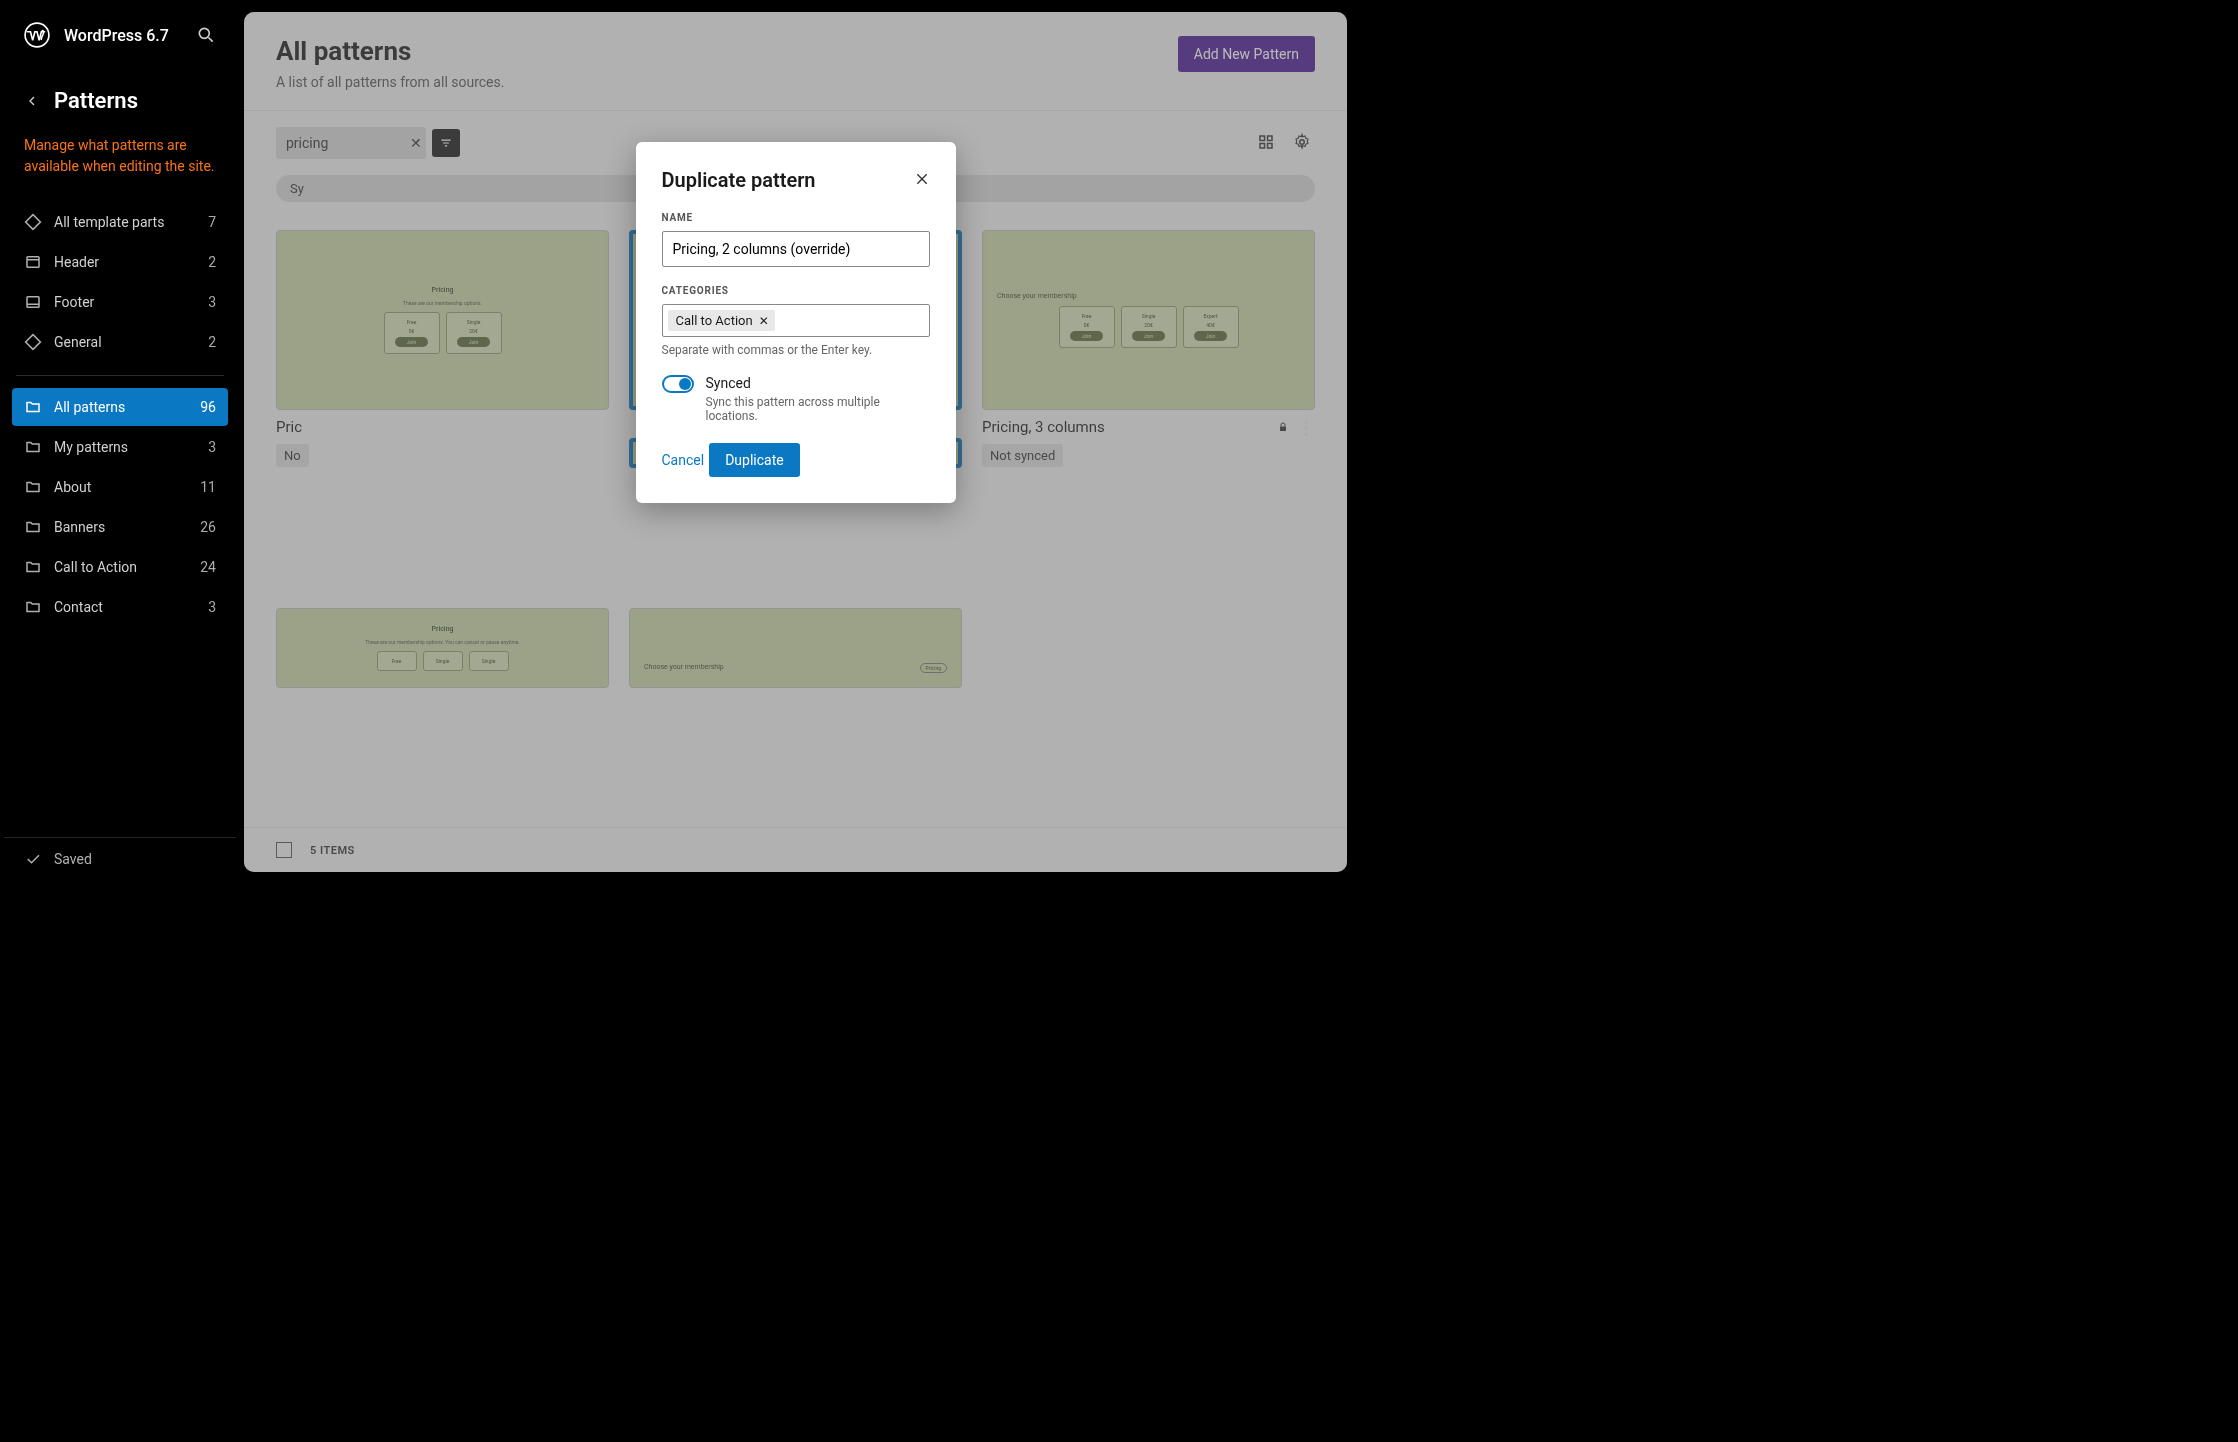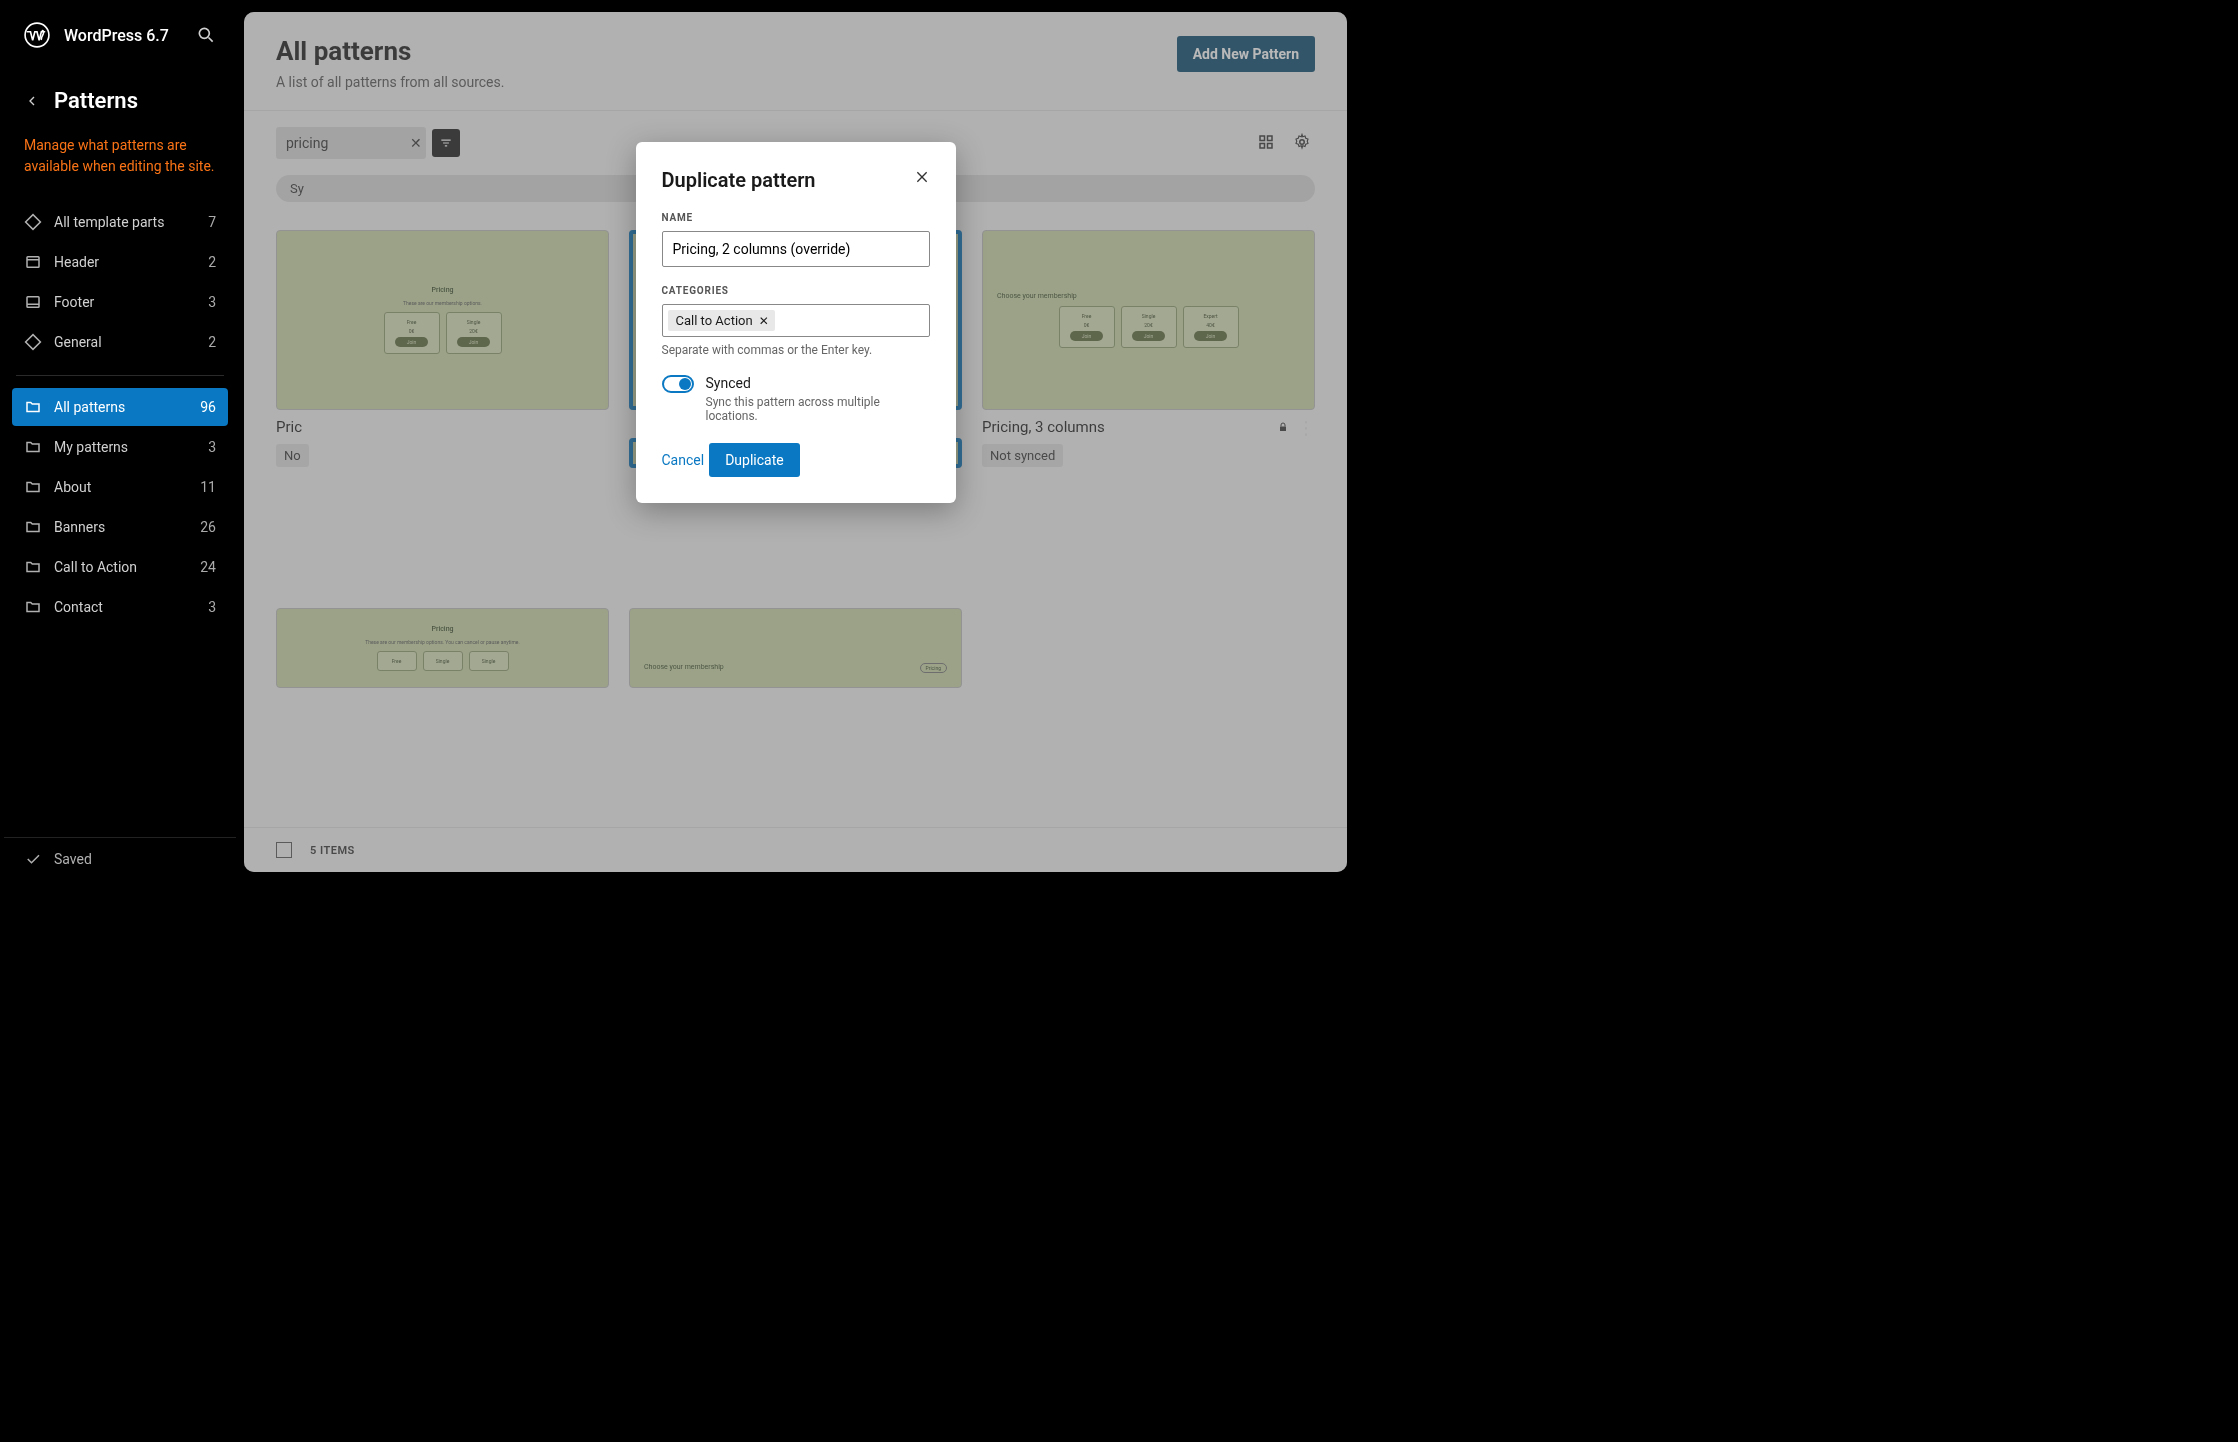--- a/index.html
+++ b/index.html
@@ -28,21 +28,21 @@
   .nav-item.active .nav-count{color:#fff}
   .nav-divider{height:1px;background:#2a2a2a;margin:12px 12px}
   .saved-row{display:flex;align-items:center;gap:12px;padding:12px 20px;border-top:1px solid #222;margin-top:auto}
   .saved-icon{width:18px;height:18px;stroke:#b0b0b0}
   .saved-label{font-size:14px;color:#b0b0b0}
   
   .main{flex:1;background:#f0f0f0;border-radius:10px;margin:12px 12px 12px 4px;overflow:hidden;display:flex;flex-direction:column;position:relative}
   .main-head{padding:24px 32px 20px 32px;border-bottom:1px solid #ddd;display:flex;justify-content:space-between;align-items:flex-start}
   .mh-left h1{font-size:26px;font-weight:700;color:#1a1a1a;margin-bottom:8px}
   .mh-left p{font-size:14px;color:#555}
-  .add-btn{background:#0c4a6e;color:#fff;border:none;padding:10px 16px;font-size:14px;border-radius:3px;cursor:pointer;font-weight:700}
+  .add-btn{background:#4c1d95;color:#fff;border:none;padding:10px 16px;font-size:14px;border-radius:3px;cursor:pointer;font-weight:400}
   .toolbar{padding:16px 32px;display:flex;align-items:center;gap:10px}
   .search-box{background:#d8d8d8;border:none;padding:8px 30px 8px 10px;font-size:14px;border-radius:3px;width:150px;color:#333}
   .clear-x{margin-left:-26px;cursor:pointer;color:#333;font-size:14px}
   .filter-btn{background:#1a1a1a;border:none;width:28px;height:28px;display:flex;align-items:center;justify-content:center;border-radius:3px;cursor:pointer}
   .spacer{flex:1}
   .view-btn{background:none;border:none;cursor:pointer;padding:4px}
   .gear-btn{background:none;border:none;cursor:pointer;padding:4px}
   .chip{background:#d8d8d8;border-radius:16px;padding:6px 14px;font-size:13px;color:#333;margin:0 32px 8px 32px;display:inline-block}
   .grid{display:grid;grid-template-columns:repeat(3,1fr);gap:20px;padding:20px 32px;flex:1;overflow:auto}
   .card{display:flex;flex-direction:column;gap:8px}
@@ -56,21 +56,21 @@
   .card-meta{display:flex;align-items:center;justify-content:space-between}
   .card-title{font-size:15px;font-weight:400;color:#1a1a1a}
   .card-icons{display:flex;gap:8px;align-items:center}
   .tag-ns{background:#ddd;color:#333;font-size:13px;padding:4px 8px;border-radius:3px;display:inline-block;width:fit-content}
   .footer-bar{padding:14px 32px;display:flex;align-items:center;gap:18px;border-top:1px solid #ddd}
   .cb{width:16px;height:16px;border:1.5px solid #555}
   .footer-label{font-size:11px;font-weight:600;letter-spacing:.5px;color:#333}
   
   .overlay{position:absolute;inset:0;background:rgba(100,100,100,.45);display:flex;align-items:flex-start;justify-content:center;padding-top:130px}
   .modal{background:#fff;border-radius:6px;width:320px;box-shadow:0 8px 30px rgba(0,0,0,.3);padding:26px;color:#1a1a1a}
-  .modal-head{display:flex;justify-content:space-between;align-items:flex-start;margin-bottom:20px}
+  .modal-head{display:flex;justify-content:space-between;align-items:center;margin-bottom:20px}
   .modal-title{font-size:20px;font-weight:600}
   .modal-close{background:none;border:none;cursor:pointer;font-size:18px}
   .field-label{font-size:10px;font-weight:700;letter-spacing:.8px;color:#555;text-transform:uppercase;margin-bottom:8px}
   .field-input{width:100%;border:1px solid #888;padding:9px 10px;font-size:14px;border-radius:2px;margin-bottom:18px}
   .cat-box{width:100%;border:1px solid #888;padding:5px;border-radius:2px;display:flex;flex-wrap:wrap;gap:4px;margin-bottom:6px}
   .cat-chip{background:#e8e8e8;padding:3px 6px 3px 8px;font-size:13px;display:flex;align-items:center;gap:6px;border-radius:2px}
   .cat-remove{cursor:pointer;font-size:12px}
   .hint{font-size:12px;color:#666;margin-bottom:18px}
   .toggle-row{display:flex;align-items:flex-start;gap:12px;margin-bottom:20px}
   .toggle{width:32px;height:18px;border-radius:12px;background:#fff;border:2px solid #0a78c2;position:relative;cursor:pointer;flex-shrink:0}

